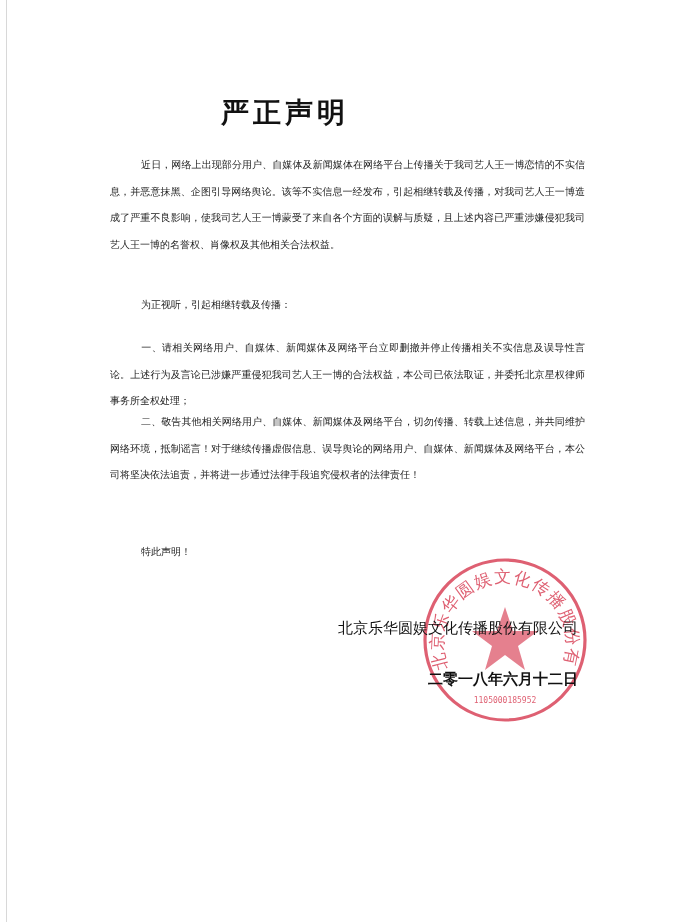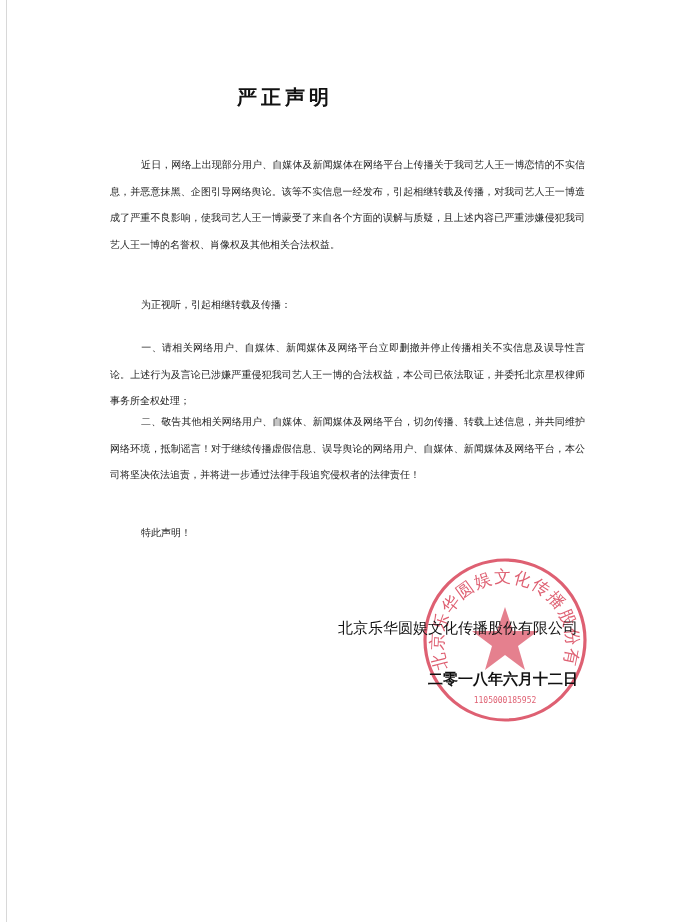--- a/index.html
+++ b/index.html
@@ -20,25 +20,25 @@
       left: 6px;
       top: 0;
       width: 1px;
       height: 922px;
       background: #d8d8d8;
     }
     .title {
       position: absolute;
       left: 0;
       width: 570px;
-      top: 84px;
+      top: 94px;
       text-align: center;
       font-family: "DejaVu Sans", "Liberation Sans", sans-serif;
       font-weight: bold;
-      font-size: 20px;
+      font-size: 28px;
       letter-spacing: 4px;
       color: #111;
     }
     .para {
       position: absolute;
       left: 110px;
       width: 475px;
       font-size: 10px;
       line-height: 26.5px;
       text-align: justify;
@@ -75,21 +75,21 @@
 <div class="title">严正声明</div>
 
 <div class="para" style="top:152px;"><span class="indent"></span><span>近日，网络上出现部分用户、自媒体及新闻媒体在网络平台上传播关于我司艺人王一博恋情的不实信息，并恶意抹黑、企图引导网络舆论。该等不实信息一经发布，引起相继转载及传播，对我司艺人王一博造成了严重不良影响，使我司艺人王一博蒙受了来自各个方面的误解与质疑，且上述内容已严重涉嫌侵犯我司艺人王一博的名誉权、肖像权及其他相关合法权益。</span></div>
 
 <div class="para" style="top:292px;"><span class="indent"></span><span>为正视听，引起相继转载及传播：</span></div>
 
 <div class="para" style="top:335px;"><span class="indent"></span><span>一、请相关网络用户、自媒体、新闻媒体及网络平台立即删撤并停止传播相关不实信息及误导性言论。上述行为及言论已涉嫌严重侵犯我司艺人王一博的合法权益，本公司已依法取证，并委托北京星权律师事务所全权处理；</span></div>
 
 <div class="para" style="top:409px;"><span class="indent"></span><span>二、敬告其他相关网络用户、自媒体、新闻媒体及网络平台，切勿传播、转载上述信息，并共同维护网络环境，抵制谣言！对于继续传播虚假信息、误导舆论的网络用户、自媒体、新闻媒体及网络平台，本公司将坚决依法追责，并将进一步通过法律手段追究侵权者的法律责任！</span></div>
 
-<div class="para" style="top:520px;"><span class="indent"></span><span>特此声明！</span></div>
+<div class="para" style="top:539px;"><span class="indent"></span><span>特此声明！</span></div>
 
 <svg class="stamp" viewBox="0 0 170 170">
   <defs>
     <path id="ringPath" d="M 30 118 A 62 62 0 1 1 140 118"></path>
   </defs>
   <circle cx="85" cy="85" r="80" fill="none" stroke="#d9455a" stroke-width="3.2"></circle>
   <text font-family="DejaVu Serif, serif" font-size="17" fill="#d9455a" letter-spacing="1.5">
     <textPath href="#ringPath" startOffset="2%">北京乐华圆娱文化传播股份有限公司</textPath>
   </text>
   <polygon points="85,52 93,76 118,76 98,91 105,115 85,100 65,115 72,91 52,76 77,76" fill="#d9455a" opacity="0.8"></polygon>

